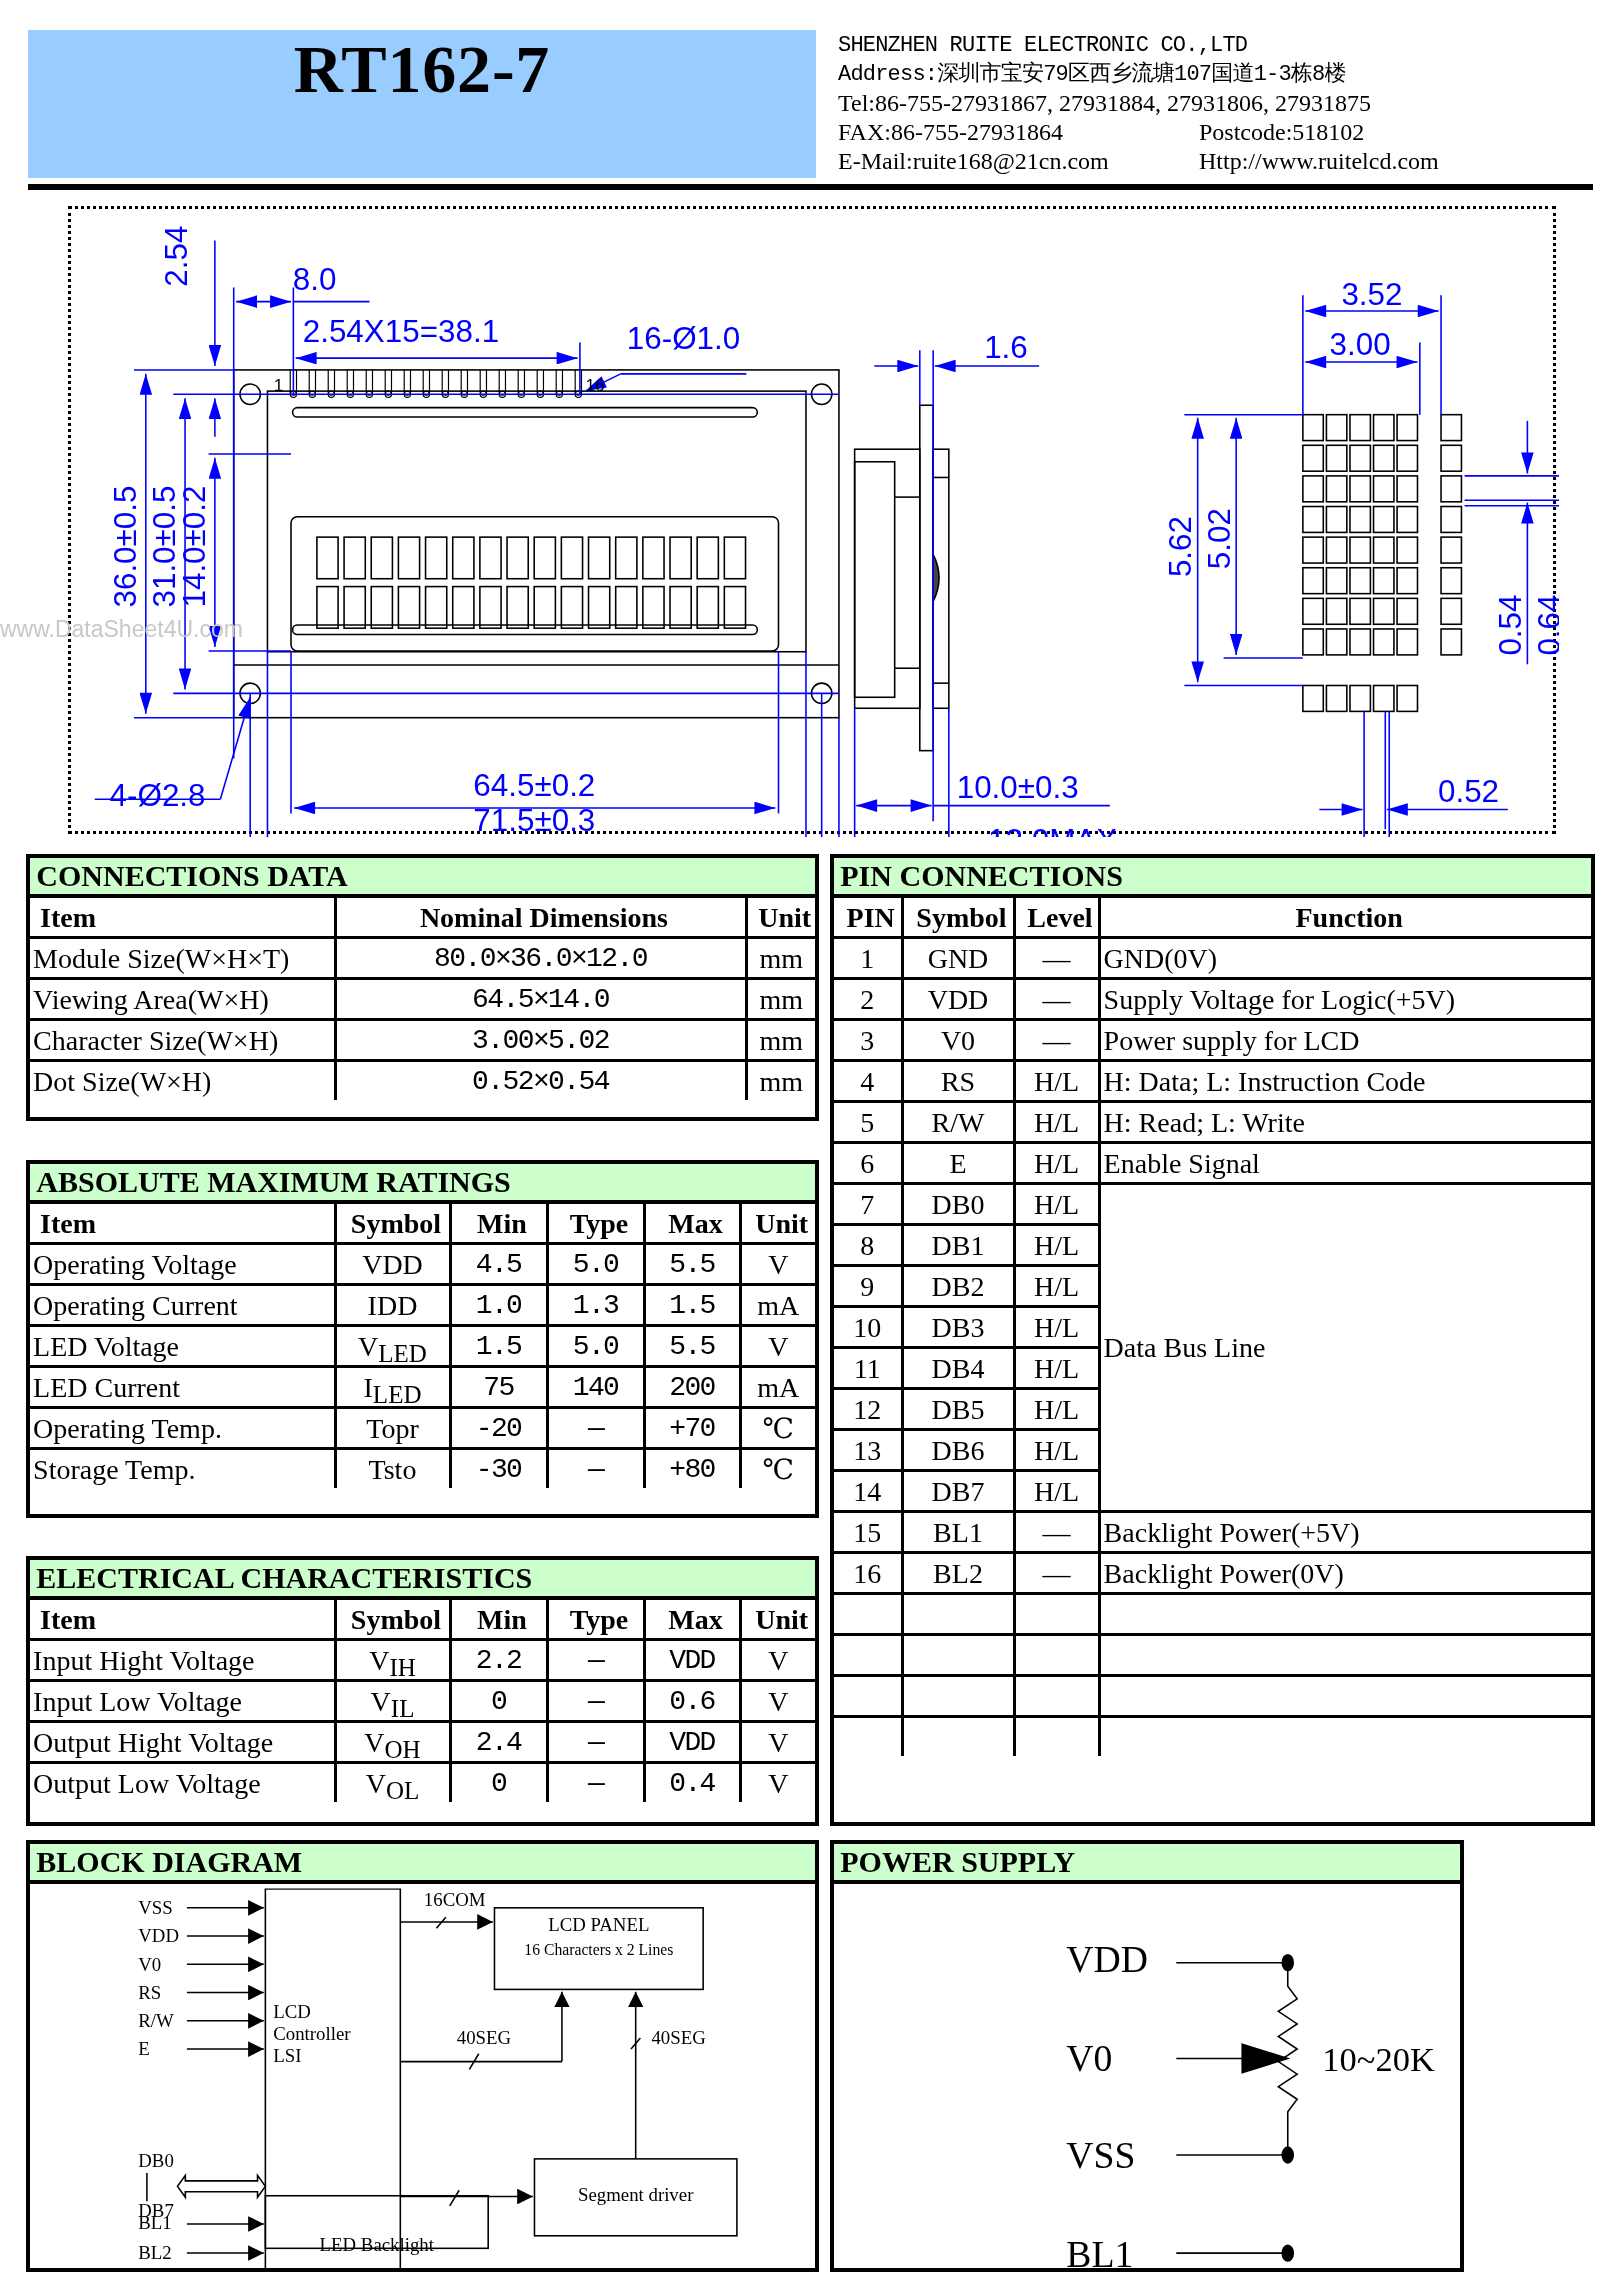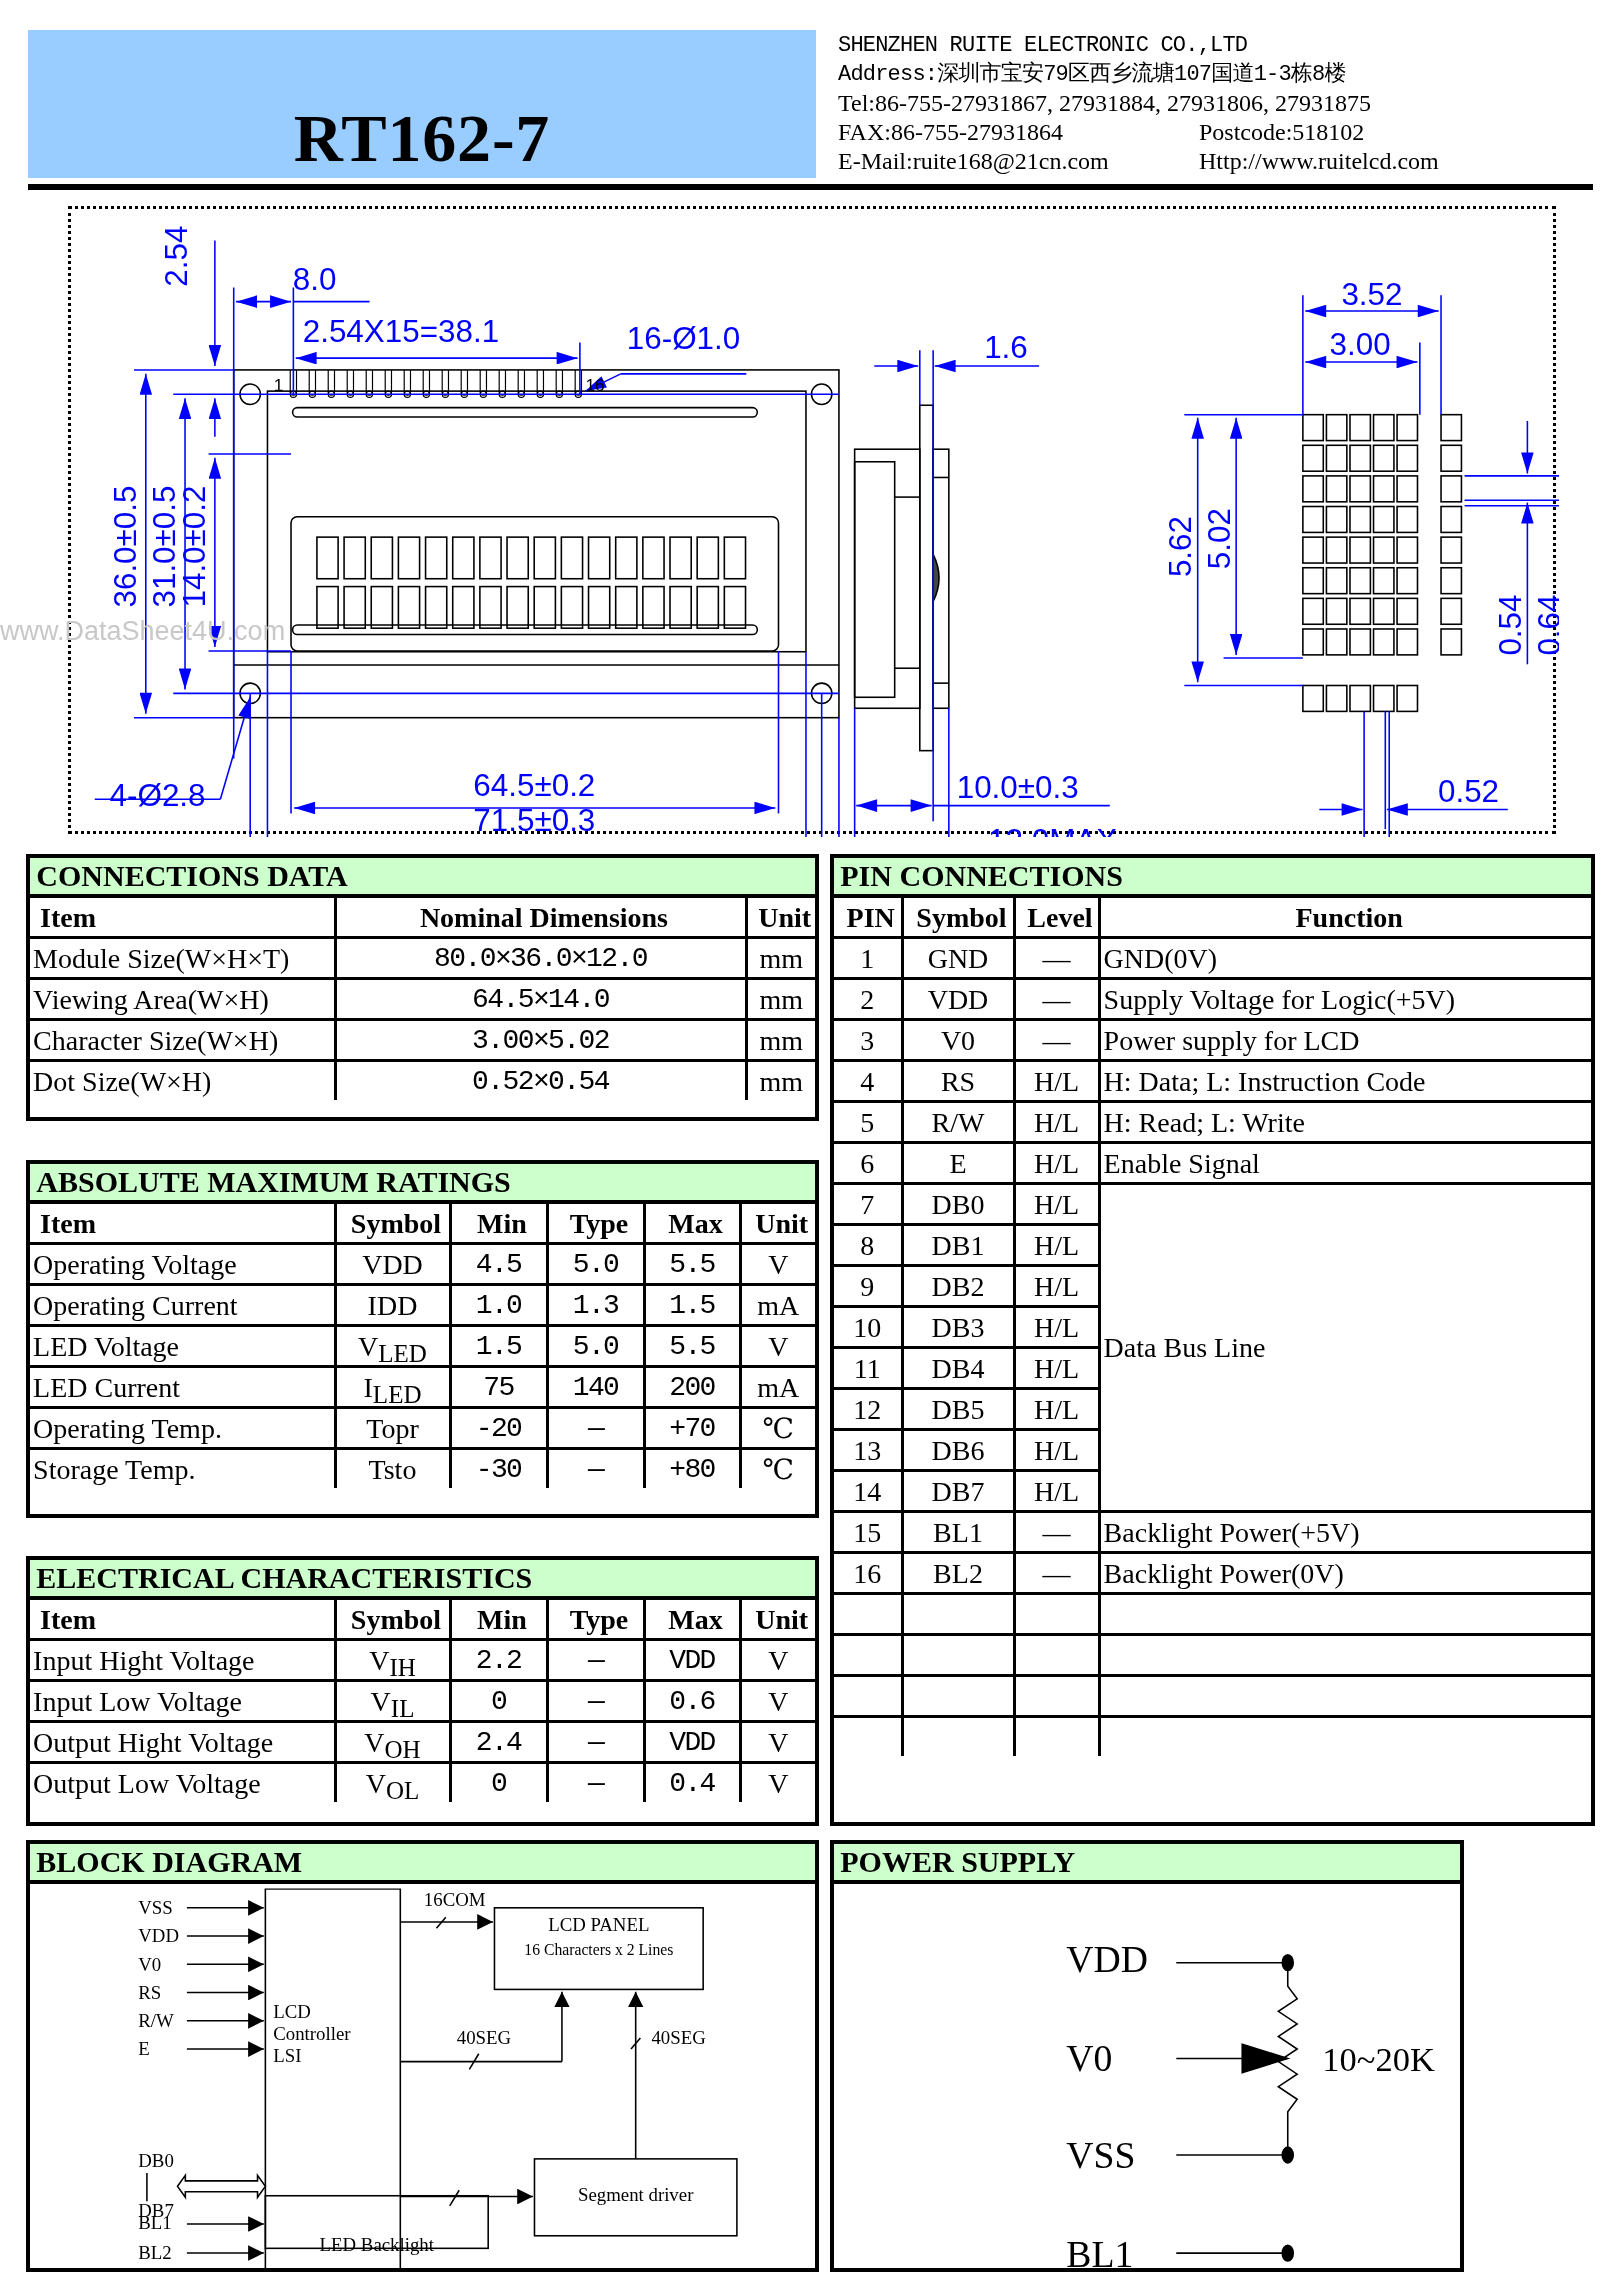--- a/index.html
+++ b/index.html
@@ -1,29 +1,29 @@
 <!DOCTYPE html>
 <html style="font-size:12.6px"><head>
 <meta charset="utf-8">
 <style>
   html,body{margin:0;padding:0;background:#fff;}
   body{width:1622px;height:2295px;position:relative;overflow:hidden;font-family:"Liberation Serif","DejaVu Serif",serif;color:#000;}
   .abs{position:absolute;}
   
-  #title-block{left:28px;top:30px;width:788px;height:148px;background:#99ccff;display:flex;align-items:flex-end;justify-content:center;}
+  #title-block{left:28px;top:30px;width:788px;height:148px;background:#99ccff;display:flex;align-items:flex-start;justify-content:center;}
   #title-block span{font-family:"Liberation Serif",serif;font-weight:bold;font-size:68px;letter-spacing:0.8px;}
   #company{left:838px;top:31px;width:754px;font-size:24px;line-height:29px;}
   #company .mono{font-family:"Liberation Mono","DejaVu Sans Mono",monospace;font-size:22px;letter-spacing:-0.8px;}
   #company .row{display:flex;}
   #company .row .c1{width:361px;}
   #rule{left:28px;top:184px;width:1565px;height:6.3px;background:#000;}
   
   #drawing{left:68px;top:206px;width:1488px;height:628px;border:3.1px dotted #000;box-sizing:border-box;}
   #drawing svg{position:absolute;left:0;top:0;}
-  #watermark1{left:0;top:616px;font-family:"Liberation Sans",sans-serif;font-size:27px;color:#c8c8c8;}
+  #watermark1{left:0;top:616px;font-family:"Liberation Sans",sans-serif;font-size:23px;color:#c8c8c8;}
   
   .box{position:absolute;border:4.7px solid #000;box-sizing:border-box;background:#fff;}
   .box .sec{background:#ccffcc;font-weight:bold;font-size:30px;line-height:36px;height:36px;padding-left:6.3px;border-bottom:4.7px solid #000;white-space:nowrap;}
   table.t{border-collapse:collapse;width:100%;table-layout:fixed;}
   table.t td,table.t th{border:3.1px solid #000;padding:0 3.1px;font-size:28px;height:38px;line-height:35px;white-space:nowrap;overflow:hidden;}
   table.t th{font-weight:bold;padding-left:10px;}
   table.t tr:first-child td,table.t tr:first-child th{border-top:none;}
   table.t td:first-child,table.t th:first-child{border-left:none;}
   table.t td:last-child,table.t th:last-child{border-right:none;}
   table.t tr:last-child td{border-bottom:none;}

